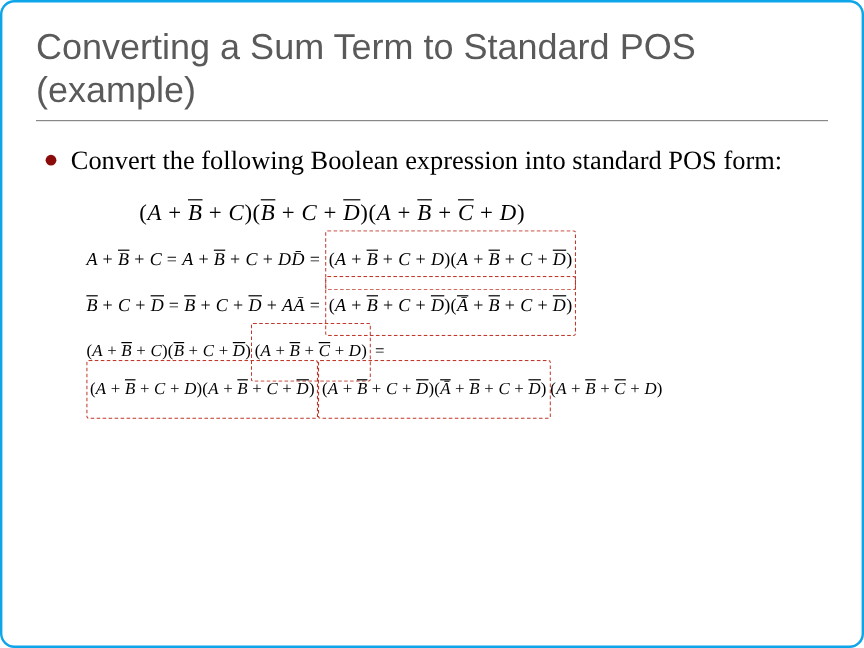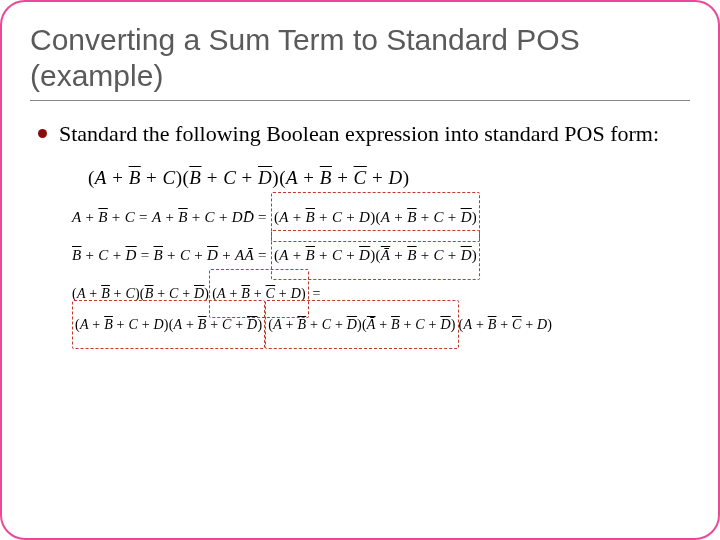--- a/index.html
+++ b/index.html
@@ -1,40 +1,40 @@
 <!DOCTYPE html>
 <html><head>
 <meta charset="utf-8">
 <style>
   html,body{margin:0;padding:0}
   body{width:720px;height:540px;background:#fff;font-family:Georgia,"Times New Roman",serif;color:#000}
-  .slide{box-sizing:border-box;width:720px;height:540px;border:2px solid #ec4899;border-radius:25px;padding:18px 28px 20px 28px;position:relative}
+  .slide{box-sizing:border-box;width:720px;height:540px;border:2px solid #0ea5e9;border-radius:12px;padding:18px 28px 20px 28px;position:relative}
   .title{font-family:"Segoe UI",Arial,sans-serif;font-size:30px;color:#5a5a5a;font-weight:400;line-height:1.2;margin:2px 0 6px 0}
   .rule{border:0;border-top:1px solid #888;margin:6px 0 18px 0}
   .bullet-row{display:flex;align-items:flex-start;margin:0 0 14px 8px}
   .dot{width:9px;height:9px;border-radius:50%;background:#8b0b0b;margin:10px 12px 0 0;flex:0 0 auto}
   .bullet-text{font-size:22px;line-height:1.35}
   .math{font-family:"Times New Roman",Georgia,serif;font-style:italic}
-  .expr{font-size:19px;margin-left:58px;margin-top:18px;margin-bottom:16px;letter-spacing:0.5px}
+  .expr{font-size:19px;margin-left:86px;margin-top:18px;margin-bottom:16px;letter-spacing:0.5px}
   .work{font-size:15px;margin-left:42px;margin-bottom:14px;letter-spacing:0.3px;line-height:1.6}
   .work2{font-size:14px;margin-left:42px;margin-bottom:6px;letter-spacing:0.2px;line-height:1.8}
   .ov{text-decoration:overline;text-decoration-thickness:1px}
   .hl{border:1.5px dashed #c0392b;padding:16px 2px;border-radius:2px}
   .op{font-style:normal}
 </style>
 </head>
 <body>
 
 <div class="slide">
   <div class="title">Converting a Sum Term to Standard POS (example)</div>
   <hr class="rule">
 
   <div class="bullet-row">
     <div class="dot"></div>
-    <div class="bullet-text">Standard the following Boolean expression into standard POS form:</div>
+    <div class="bullet-text">Convert the following Boolean expression into standard POS form:</div>
   </div>
 
   <div class="expr math">
     <span class="op">(</span><span>A</span><span class="op"> + </span><span class="ov">B</span><span class="op"> + </span><span>C</span><span class="op">)</span><span class="op">(</span><span class="ov">B</span><span class="op"> + </span><span>C</span><span class="op"> + </span><span class="ov">D</span><span class="op">)</span><span class="op">(</span><span>A</span><span class="op"> + </span><span class="ov">B</span><span class="op"> + </span><span class="ov">C</span><span class="op"> + </span><span>D</span><span class="op">)</span>
   </div>
 
   <div class="work math">
     <span>A</span><span class="op"> + </span><span class="ov">B</span><span class="op"> + </span><span>C</span><span class="op"> = </span><span>A</span><span class="op"> + </span><span class="ov">B</span><span class="op"> + </span><span>C</span><span class="op"> + </span><span>DD̄</span><span class="op"> = </span><span class="hl"><span class="op">(</span><span>A</span><span class="op"> + </span><span class="ov">B</span><span class="op"> + </span><span>C</span><span class="op"> + </span><span>D</span><span class="op">)</span><span class="op">(</span><span>A</span><span class="op"> + </span><span class="ov">B</span><span class="op"> + </span><span>C</span><span class="op"> + </span><span class="ov">D</span><span class="op">)</span></span>
   </div>
 

